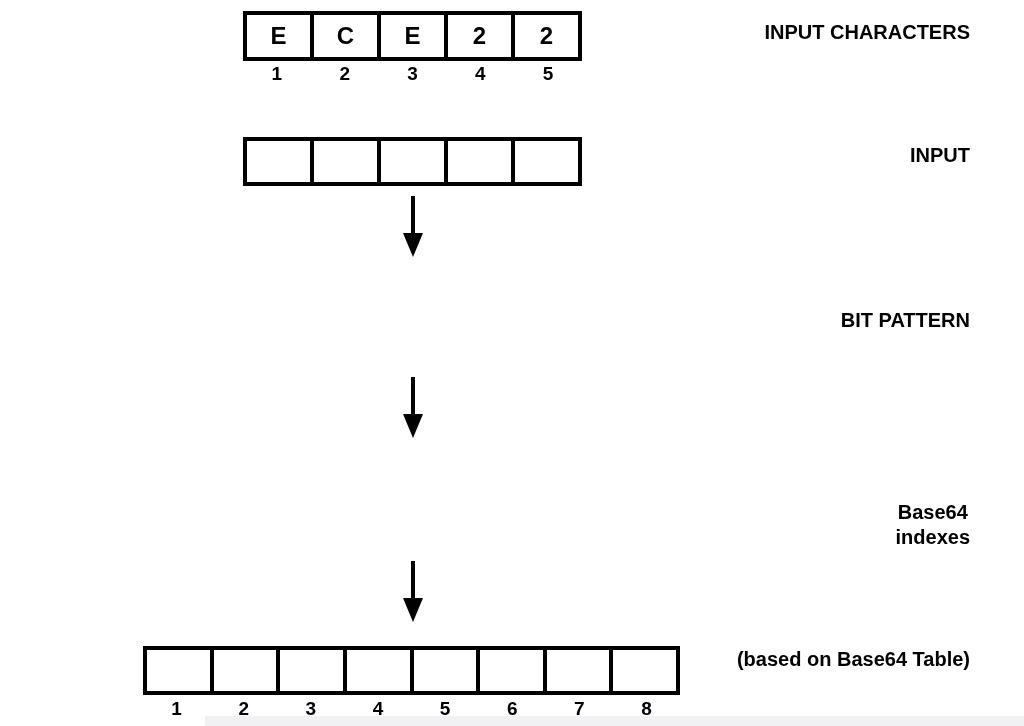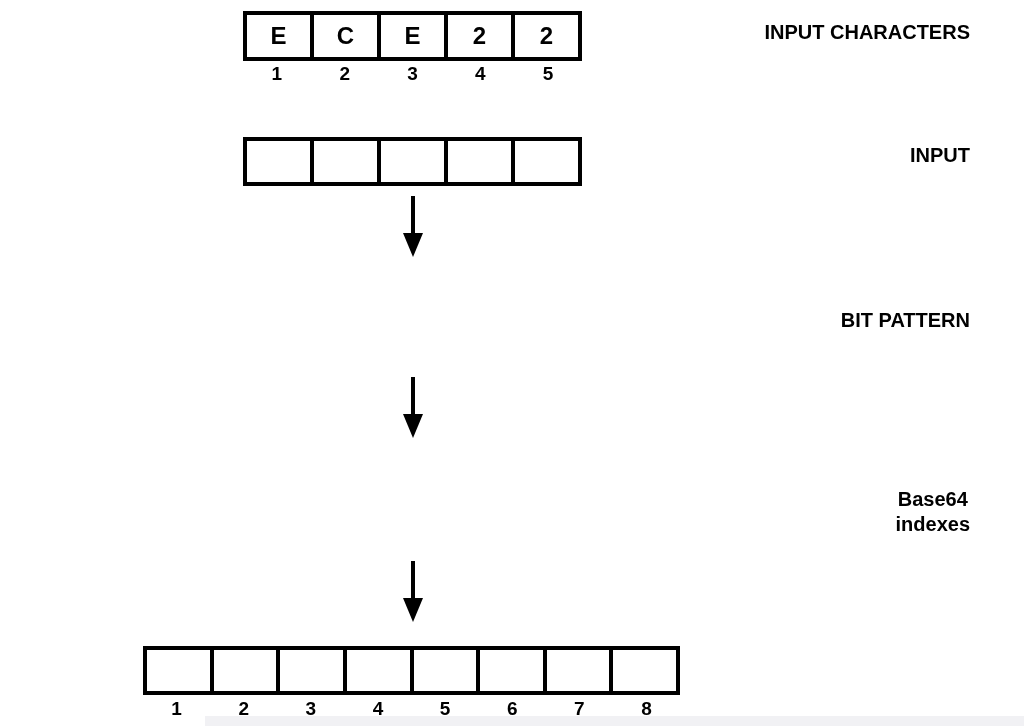--- a/index.html
+++ b/index.html
@@ -70,21 +70,21 @@
     text-align: left;
     font-weight: 700;
     font-size: 20px;
     line-height: 25px;
     white-space: nowrap;
     color: #000000;
   }
   .label-input  { top: 20px; }
   .label-ascii  { top: 143px; }
   .label-bit    { top: 308px; }
-  .label-b64    { top: 487px; text-align: center; }
+  .label-b64    { top: 500px; text-align: center; }
   .label-output { top: 647px; }
   
   .footer-strip {
     position: absolute;
     left: 205px;
     top: 716px;
     width: 819px;
     height: 10px;
     background: #f1f1f4;
   }
@@ -152,17 +152,18 @@
   </div>
 
   <div class="label label-input">INPUT CHARACTERS</div>
   <div class="label label-ascii">INPUT</div>
   <div class="label label-bit">BIT PATTERN</div>
   <div class="label label-b64">
     <div>Base64</div>
     <div>indexes</div>
   </div>
   <div class="label label-output">
+    <div>(based on Base64 Table)</div>
   </div>
 
   <div class="footer-strip"></div>
 
 </div>
 
 </body></html>

